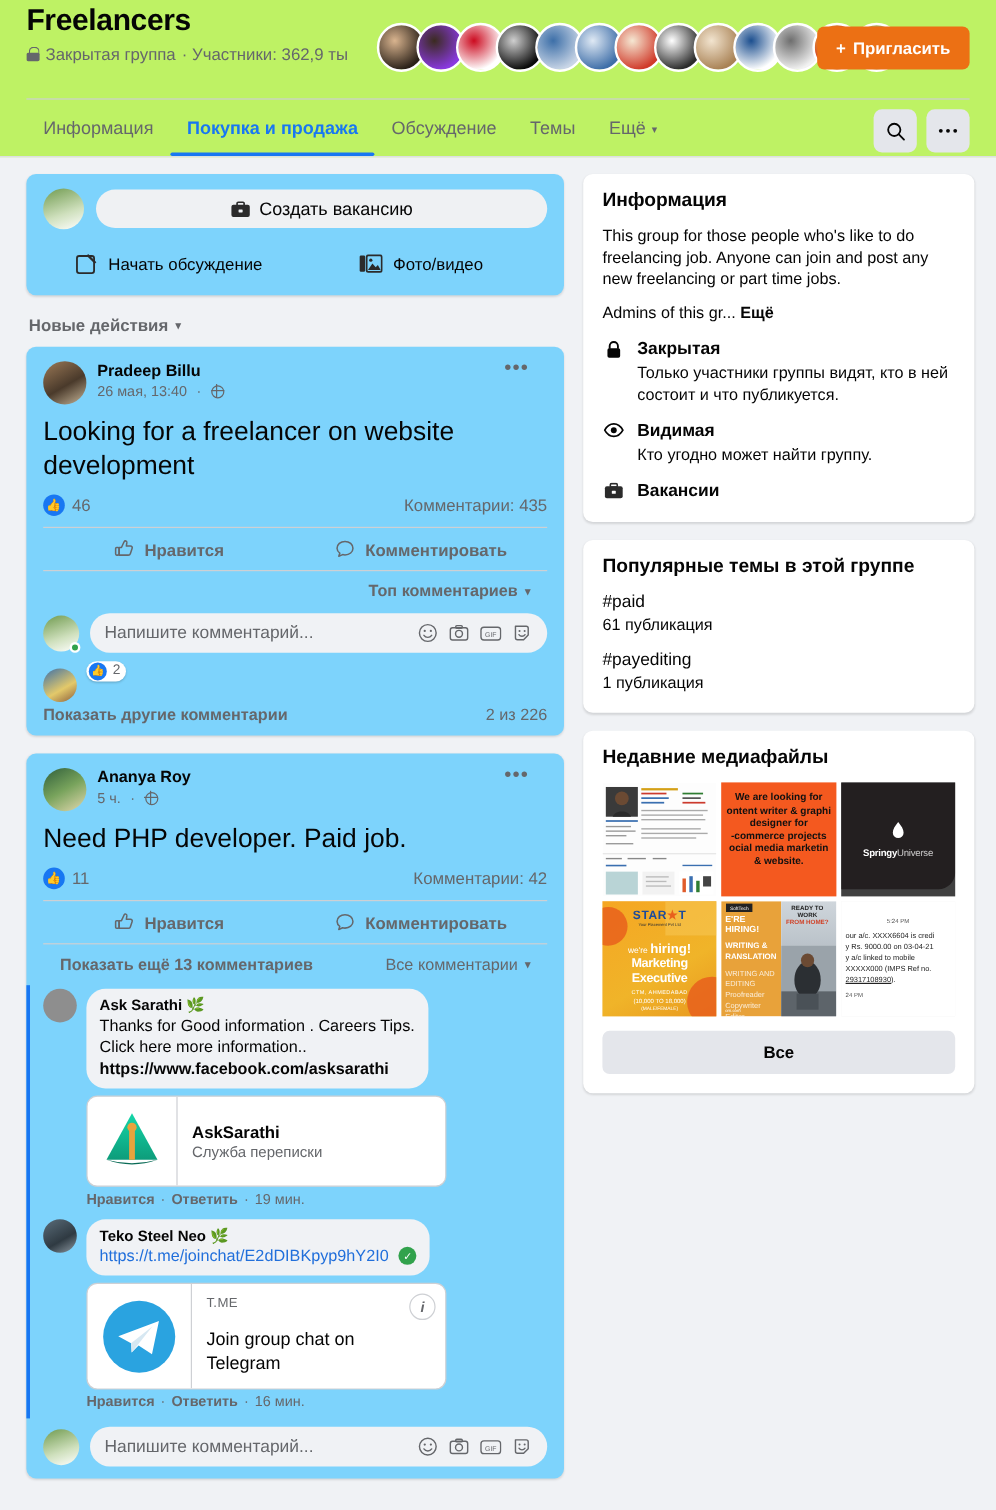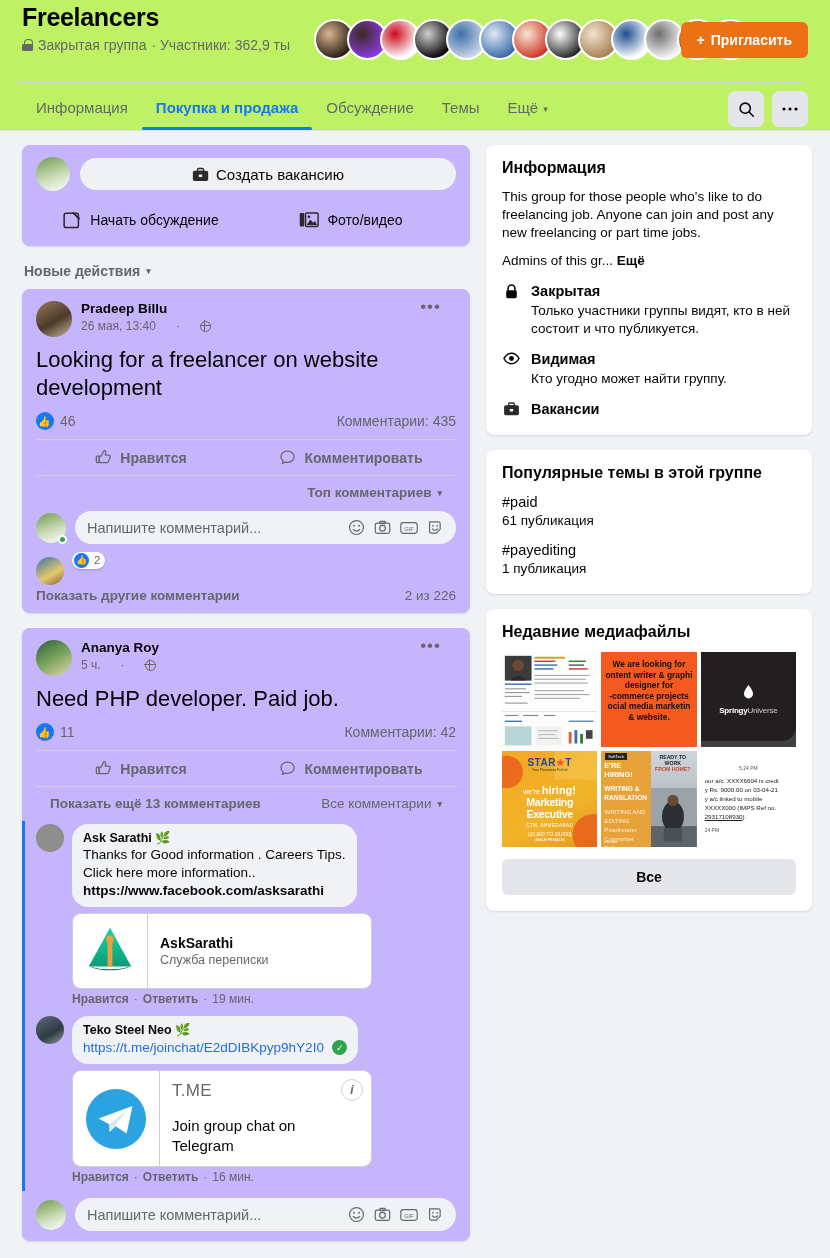--- a/index.html
+++ b/index.html
@@ -80,21 +80,21 @@
 
   
   .body {
     display: flex; gap: 16px; padding: 14px 18px 0 22px;
     align-items: flex-start;
   }
   .col-main { width: 448px; flex: 0 0 448px; }
   .col-side { width: 326px; flex: 0 0 326px; }
 
   .card {
-    background: #c4b5fd; border-radius: 8px;
+    background: #7dd3fc; border-radius: 8px;
     box-shadow: 0 1px 2px rgba(0,0,0,0.12);
     margin-bottom: 15px;
   }
 
   
   .composer { padding: 12px 14px 6px 14px; }
   .composer-top { display: flex; align-items: center; gap: 10px; }
   .composer-input {
     flex: 1; background: #eff1f3; border-radius: 18px;
     height: 32px; display: flex; align-items: center; justify-content: center;
@@ -114,21 +114,21 @@
   }
   .section-label .caret { font-size: 9px; }
 
   
   .post-head { display: flex; align-items: flex-start; padding: 12px 26px 0 14px; }
   .post-avatar {
     width: 36px; height: 36px; border-radius: 50%; flex: 0 0 36px; margin-right: 9px;
     background-size: cover; overflow: hidden; position: relative;
   }
   .post-author { font-size: 13.5px; font-weight: bold; line-height: 16px; }
-  .post-time { font-size: 12px; color: #65676b; display: flex; align-items: center; gap: 20px; margin-top: 2px; }
+  .post-time { font-size: 12px; color: #65676b; display: flex; align-items: center; gap: 8px; margin-top: 2px; }
   .globe-glyph {
     display:inline-block; width: 11px; height: 11px; border-radius: 50%;
     border: 1.3px solid #65676b; position: relative;
   }
   .globe-glyph::before { content:""; position:absolute; left: 3.3px; top:-1.3px; width:1.3px; height:11px; background:#65676b;}
   .globe-glyph::after { content:""; position:absolute; left:-1.3px; top:3.3px; width:11px; height:1.3px; background:#65676b;}
   .post-menu { margin-left: auto; font-size: 17px; color: #65676b; letter-spacing: 1px; cursor: pointer; padding: 0 3px; line-height: 12px;}
   .post-text {
     font-size: 22px; line-height: 28px; color: #050505;
     padding: 9px 14px 8px 14px; font-weight: 400;
@@ -211,21 +211,21 @@
     display: flex; align-items: center; overflow: hidden; background: #fff;
     position: relative; width: 300px;
   }
   .attach-logo {
     width: 74px; height: 74px; flex: 0 0 74px; display:flex; align-items:center; justify-content:center;
   }
   .attach-body { padding: 8px 12px; border-left: 1px solid #ced0d4; flex: 1; min-height: 74px; display:flex; flex-direction:column; justify-content:center;}
   .attach-name { font-size: 14px; font-weight: bold; line-height: 18px; }
   .attach-sub { font-size: 12.5px; color: #65676b; line-height: 17px; }
   .attach-tg-body { padding: 10px 12px; border-left: 1px solid #ced0d4; flex:1; }
-  .attach-domain { font-size: 17px; color: #65676b; letter-spacing: .3px; }
+  .attach-domain { font-size: 11px; color: #65676b; letter-spacing: .3px; }
   .attach-title { font-size: 15px; color: #050505; line-height: 20px; margin-top: 15px; }
   .info-badge {
     position: absolute; right: 8px; top: 8px; width: 22px; height: 22px;
     border-radius: 50%; background:#fff; border: 1px solid #ced0d4;
     display:flex; align-items:center; justify-content:center;
     font-size: 12px; font-style: italic; font-weight: bold; color:#65676b; cursor:pointer;
   }
   .verified {
     display:inline-flex; width: 15px; height: 15px; border-radius:50%;
     background:#31a24c; color:#fff; align-items:center; justify-content:center;

